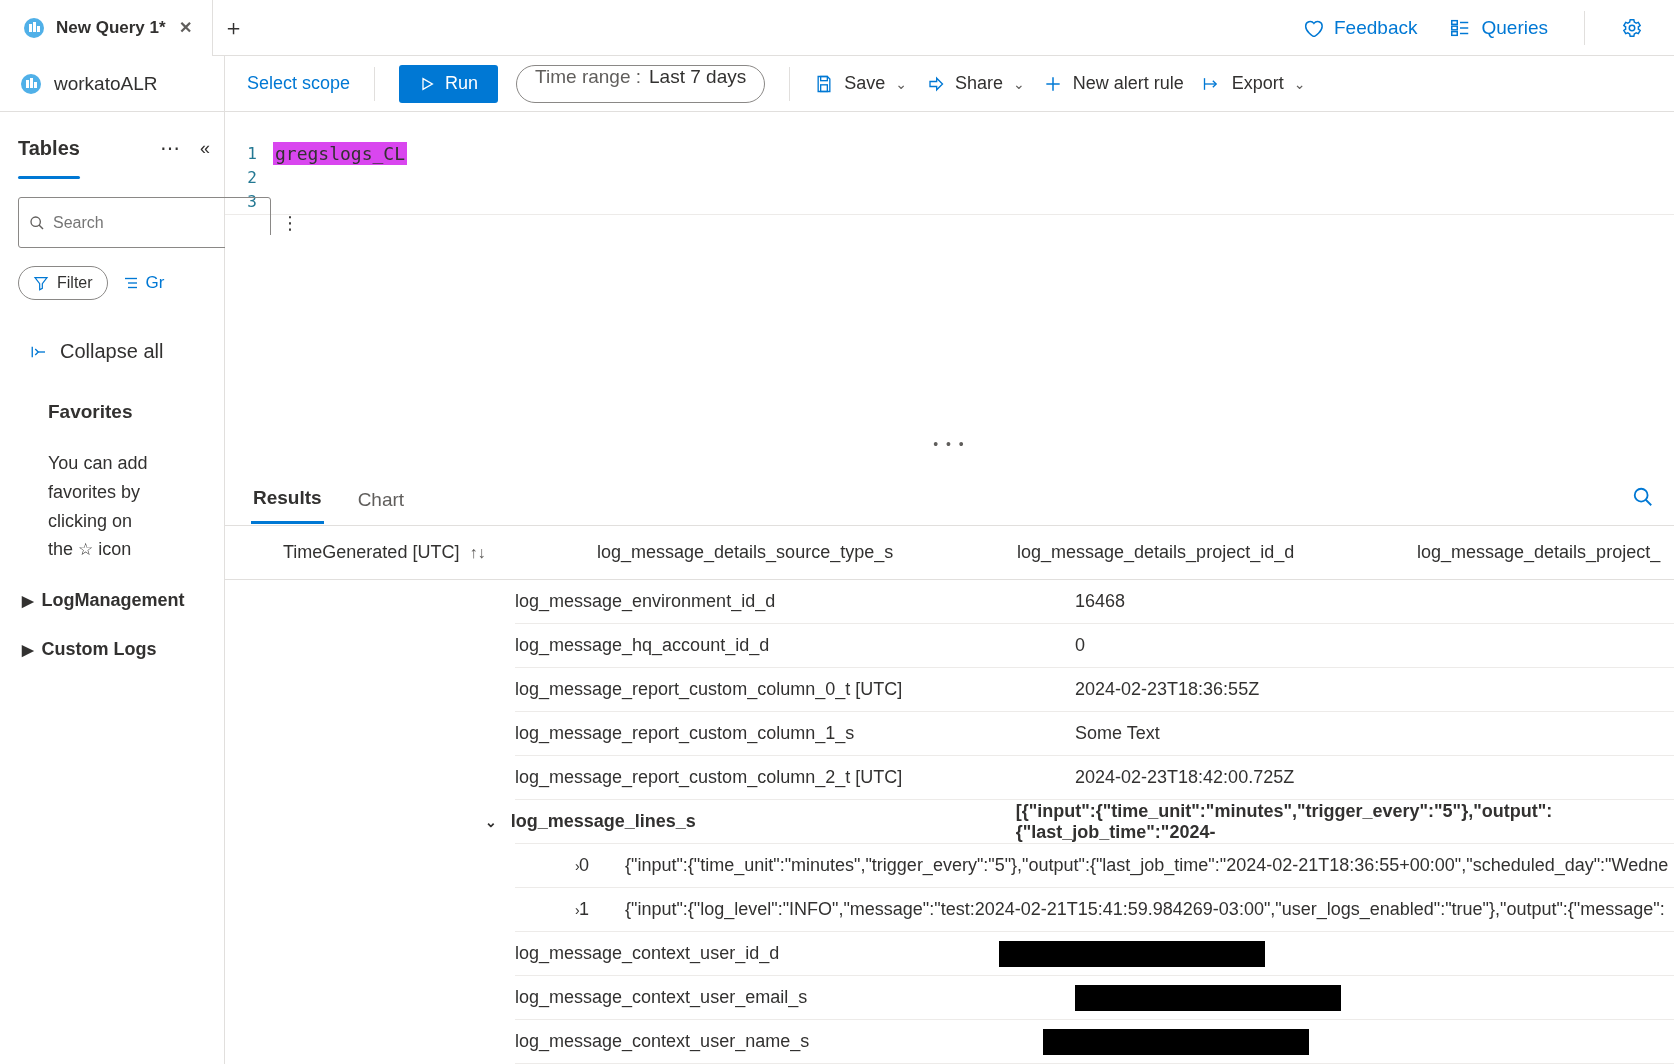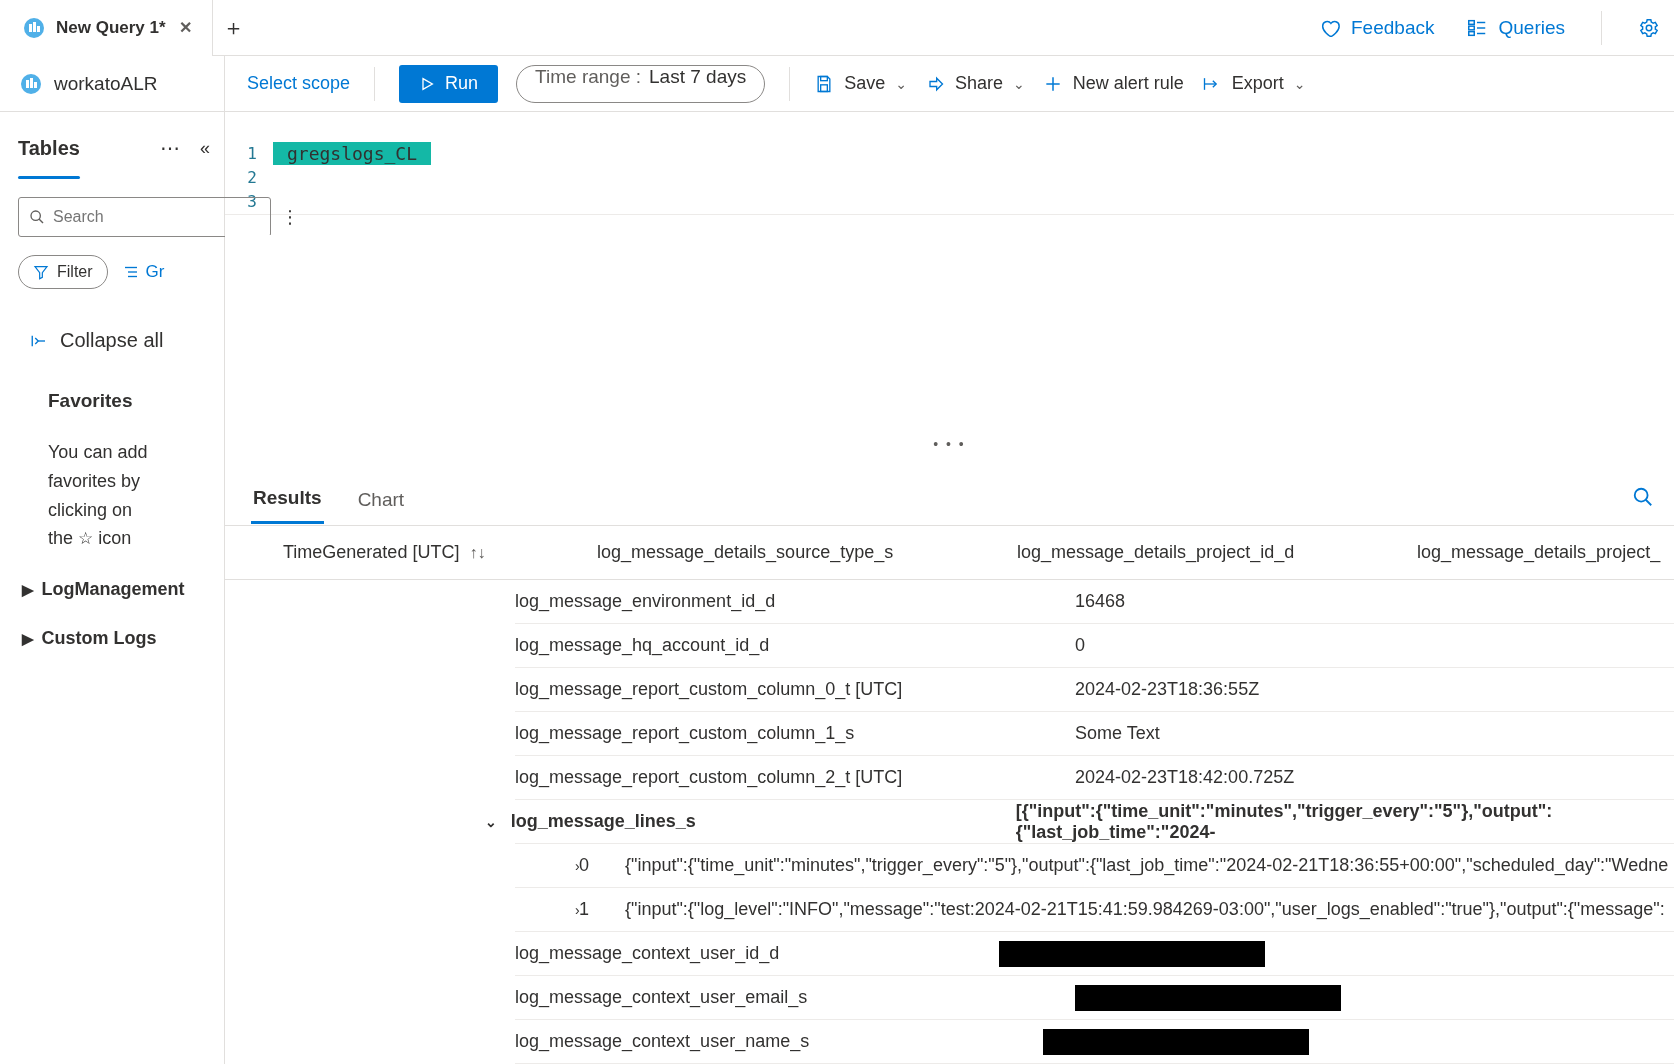--- a/index.html
+++ b/index.html
@@ -4,37 +4,37 @@
 <style>
 * { box-sizing: border-box; margin: 0; padding: 0; }
 body { font-family: "Segoe UI", -apple-system, BlinkMacSystemFont, sans-serif; font-size: 17px; color: #323130; background: #fff; width: 1674px; height: 1064px; overflow: hidden; }
 
 
 .tabbar { display: flex; align-items: center; height: 56px; border-bottom: 1px solid #e1dfdd; }
 .tab { display: flex; align-items: center; gap: 10px; height: 56px; padding: 0 16px 0 22px; border-right: 1px solid #e1dfdd; background: #fff; font-weight: 700; }
 .tab .tab-icon { width: 24px; height: 24px; display: inline-flex; align-items: center; justify-content: center; color: #0078d4; }
 .tab .tab-close { width: 20px; height: 20px; color: #605e5c; font-size: 16px; display:inline-flex;align-items:center;justify-content:center; }
 .tab-add { width: 42px; display: flex; align-items: center; justify-content: center; color: #323130; font-size: 22px; }
-.tabbar-right { margin-left: auto; display: flex; align-items: center; gap: 32px; padding-right: 14px; color: #0078d4; }
+.tabbar-right { margin-left: auto; display: flex; align-items: center; gap: 32px; padding-right: 31px; color: #0078d4; }
 .tbr-item { display: flex; align-items: center; gap: 10px; font-size: 19px; }
 .tbr-sep { width: 1px; height: 34px; background: #e1dfdd; margin: 0 4px; }
 
 
 .main { display: flex; height: calc(100% - 56px); }
 
 
 .sidebar { width: 225px; border-right: 1px solid #e1dfdd; display: flex; flex-direction: column; position: relative; gap: 8px; }
 .sb-scope { display: flex; align-items: center; gap: 12px; height: 56px; padding: 0 20px; border-bottom: 1px solid #e1dfdd; color: #323130; font-size: 19px; }
 .sb-header { display: flex; align-items: center; padding: 16px 14px 12px 18px; }
 .sb-title { font-weight: 700; font-size: 20px; }
 .sb-header .dots { margin-left: auto; font-size: 20px; color: #323130; padding-right: 10px; }
 .sb-collapse-toggle { font-size: 18px; color: #323130; margin-left: 10px; }
 .sb-underline { height: 3px; width: 62px; background: #0078d4; margin-left: 18px; margin-top: -4px; margin-bottom: 10px; border-radius: 2px; }
 .sb-search-row { display: flex; align-items: center; padding: 0 14px 0 18px; gap: 10px; }
-.sb-search { display: flex; align-items: center; border: 1px solid #8a8886; border-radius: 3px; height: 40px; padding: 0 10px; flex: 1; color: #605e5c; }
+.sb-search { display: flex; align-items: center; border: 1px solid #8a8886; border-radius: 3px; height: 51px; padding: 0 10px; flex: 1; color: #605e5c; }
 .sb-search input { border: 0; outline: 0; font-size: 16px; flex: 1; background: transparent; margin-left: 8px; }
 .sb-dots-btn { width: 20px; text-align: center; color: #323130; font-size: 18px; }
 .sb-filter-row { display: flex; align-items: center; padding: 10px 14px 10px 18px; gap: 14px; }
 .pill-btn { display: inline-flex; align-items: center; gap: 8px; border: 1px solid #8a8886; border-radius: 18px; height: 34px; padding: 0 14px; color: #323130; font-size: 16px; }
 .group-btn { display: inline-flex; align-items: center; gap: 6px; color: #0078d4; font-size: 17px; }
 .sb-collapseall { display: flex; align-items: center; gap: 12px; padding: 22px 18px 8px 30px; color: #323130; font-size: 20px; }
 .sb-fav-title { font-weight: 700; padding: 22px 18px 10px 48px; font-size: 19px; }
 .sb-fav-text { padding: 8px 18px 8px 48px; color: #323130; font-size: 18px; line-height: 1.6; }
 .sb-fav-text .star { font-size: 17px; }
 .sb-tree-item { display: flex; align-items: center; gap: 8px; padding: 10px 10px 10px 22px; font-weight: 600; font-size: 18px; white-space: nowrap; overflow: hidden; }
@@ -51,21 +51,21 @@
 .time-pill { display: inline-flex; align-items: flex-start; gap: 8px; border: 1px solid #8a8886; border-radius: 20px; height: 38px; padding: 0 18px; font-size: 19px; }
 .time-pill .tr-label { color: #605e5c; }
 .time-pill .tr-val { font-weight: 400; }
 .tool-item { display: inline-flex; align-items: center; gap: 10px; font-size: 18px; color: #323130; }
 .chev { font-size: 14px; color: #605e5c; }
 
 
 .editor { display: flex; border-bottom: 1px solid #edebe9; min-height: 68px; padding-top: 6px; background: #fff; }
 .gutter { width: 48px; text-align: right; color: #237893; font-size: 16px; line-height: 24px; padding-right: 16px; padding-top: 4px; font-family: Menlo, Consolas, monospace; }
 .code { font-family: Menlo, Consolas, monospace; font-size: 18px; line-height: 24px; padding-top: 4px; }
-.code .hl { background: #14b8a6; padding: 1px 14px; margin-top: 46px; }
+.code .hl { background: #d946ef; padding: 1px 2px; margin-top: 46px; }
 
 
 .ed-spacer { flex: 1; background: #fff; position: relative; }
 .resizer-dots { text-align: center; color: #605e5c; letter-spacing: 2px; font-size: 14px; height: 20px; line-height: 20px; }
 
 
 .results { display: flex; flex-direction: column; min-width: 0; }
 .results-tabs { display: flex; align-items: center; height: 52px; padding: 0 20px 0 26px; gap: 32px; border-bottom: 1px solid #e1dfdd; }
 .rtab { font-size: 19px; color: #605e5c; padding: 12px 2px; }
 .rtab.active { color: #323130; font-weight: 700; border-bottom: 3px solid #0078d4; }

